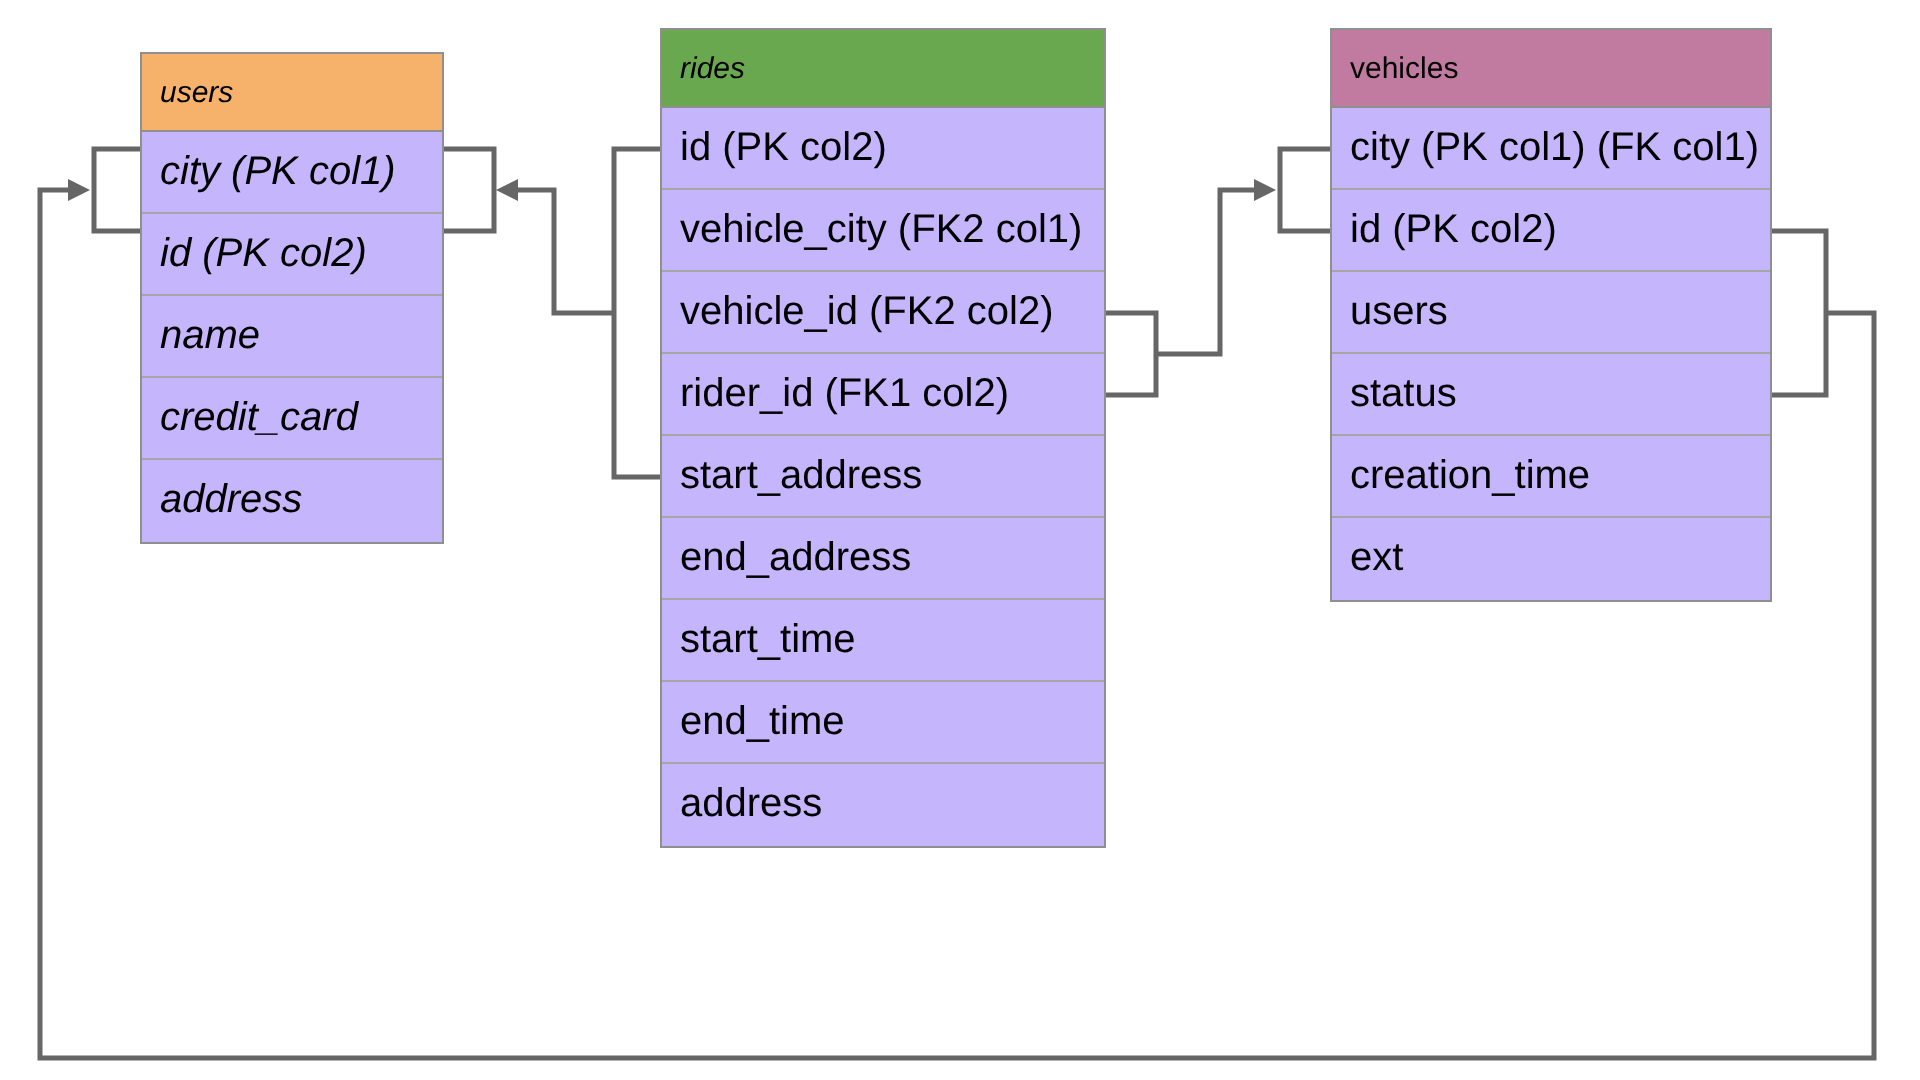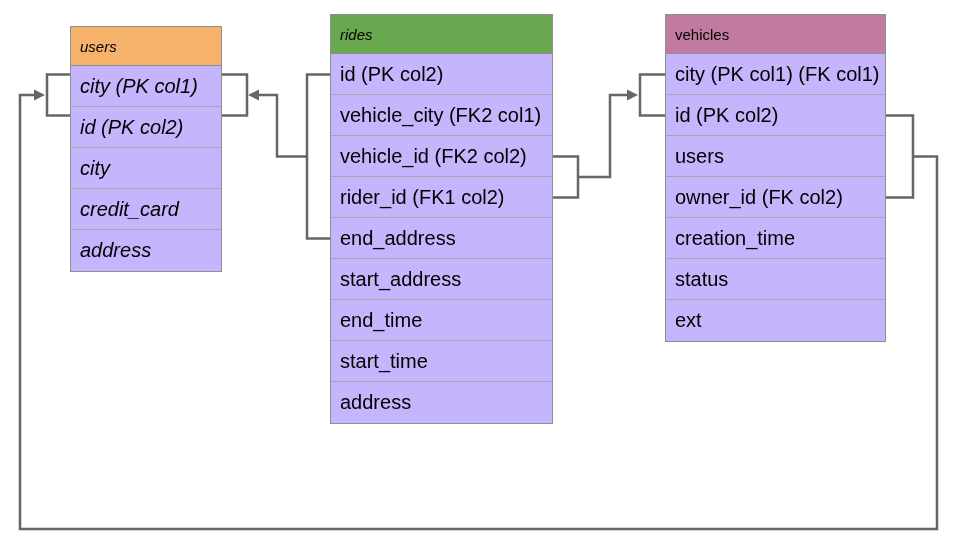--- a/index.html
+++ b/index.html
@@ -60,47 +60,46 @@
     <path class="wire" d="M70,74.5 H47 V115.5 H70" fill="none" stroke="#666666" stroke-width="2.5"></path>
     <path class="wire" d="M913,156.5 H937 V529 H20 V95 H34" fill="none" stroke="#666666" stroke-width="2.5"></path>
     <polygon class="arrowhead" points="45,95 34,89.5 34,100.5" fill="#666666"></polygon>
   </svg>
 
   <div class="tbl" style="left:70px; top:26px; width:152px;font-style:italic;">
     <div class="tbl-header" style="background: rgb(246, 178, 107);">users</div>
     <div>
         <div class="tbl-row">city (PK col1)</div>
         <div class="tbl-row">id (PK col2)</div>
-        <div class="tbl-row">city</div>
+        <div class="tbl-row">name</div>
         <div class="tbl-row">credit_card</div>
         <div class="tbl-row">address</div>
       </div>
   </div>
 
   <div class="tbl" style="left:330px; top:14px; width:223px;">
     <div class="tbl-header" style="background: rgb(106, 168, 79); font-style: italic;">rides</div>
     <div>
         <div class="tbl-row">id (PK col2)</div>
         <div class="tbl-row">vehicle_city (FK2 col1)</div>
         <div class="tbl-row">vehicle_id (FK2 col2)</div>
         <div class="tbl-row">rider_id (FK1 col2)</div>
+        <div class="tbl-row">start_address</div>
         <div class="tbl-row">end_address</div>
-        <div class="tbl-row">start_address</div>
+        <div class="tbl-row">start_time</div>
         <div class="tbl-row">end_time</div>
-        <div class="tbl-row">start_time</div>
         <div class="tbl-row">address</div>
       </div>
   </div>
 
   <div class="tbl" style="left:665px; top:14px; width:221px;">
     <div class="tbl-header" style="background: rgb(194, 123, 160);">vehicles</div>
     <div>
         <div class="tbl-row">city (PK col1) (FK col1)</div>
         <div class="tbl-row">id (PK col2)</div>
         <div class="tbl-row">users</div>
-        <div class="tbl-row">owner_id (FK col2)</div>
+        <div class="tbl-row">status</div>
         <div class="tbl-row">creation_time</div>
-        <div class="tbl-row">status</div>
         <div class="tbl-row">ext</div>
       </div>
   </div>
 
 </div>
 
 </body></html>

